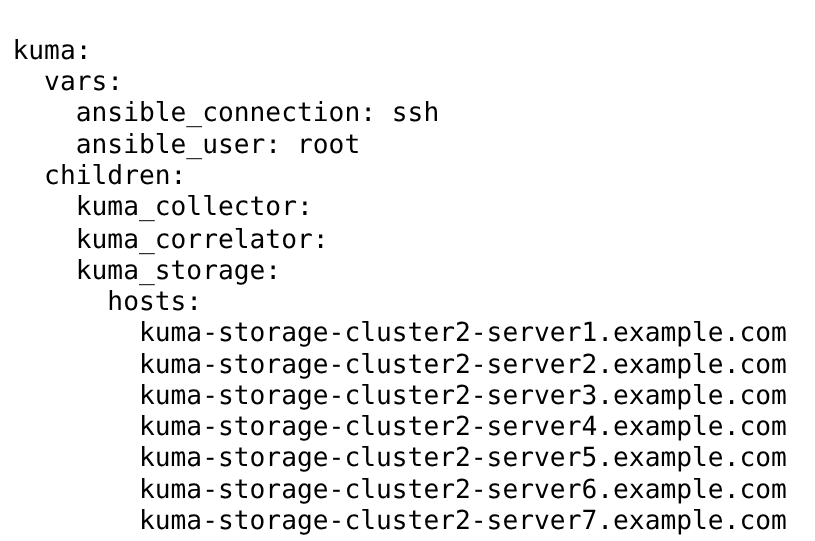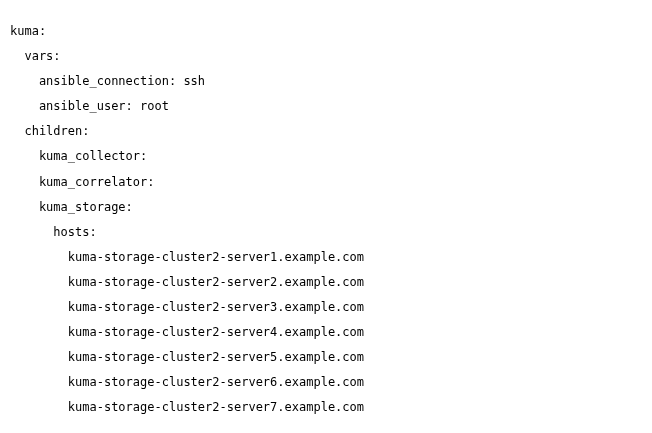--- a/index.html
+++ b/index.html
@@ -14,21 +14,21 @@
     overflow: hidden;
     font-family: "DejaVu Sans Mono", "Liberation Mono", monospace;
   }
   #code-block {
     position: absolute;
     left: 10px;
     top: 7px;
     width: 642px;
     color: #000000;
     font-family: "DejaVu Sans Mono", "Liberation Mono", monospace;
-    font-size: 12px;
+    font-size: 21px;
     line-height: 25.1px;
     letter-spacing: 0px;
     white-space: pre;
     font-weight: 400;
     -webkit-font-smoothing: none;
   }
   .code-line {
     white-space: pre;
     display: block;
     height: 25.1px;

